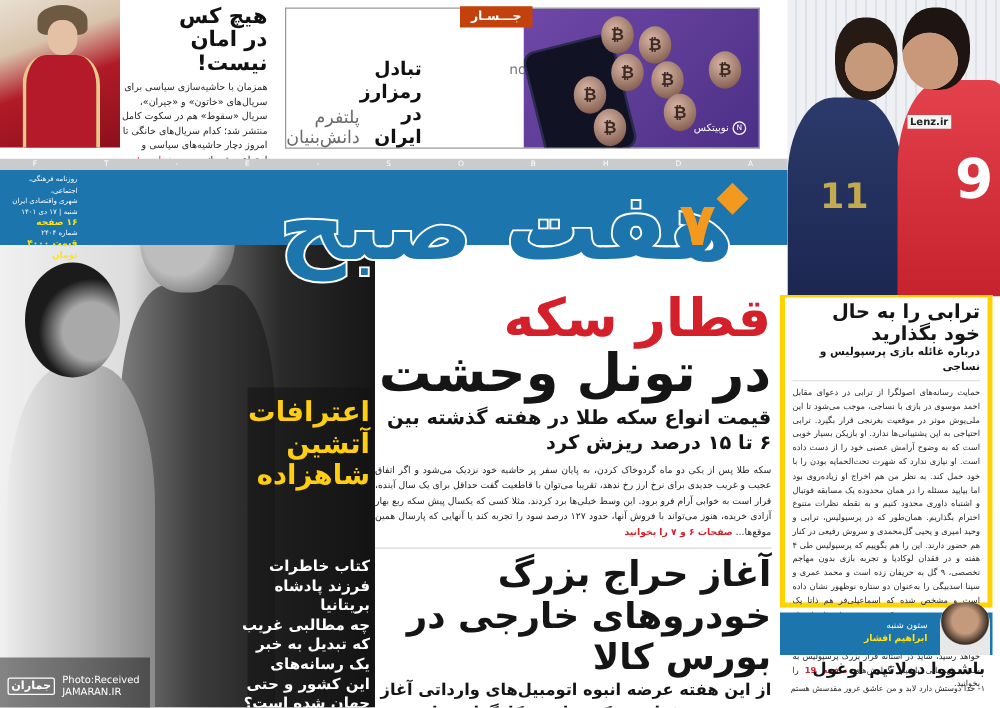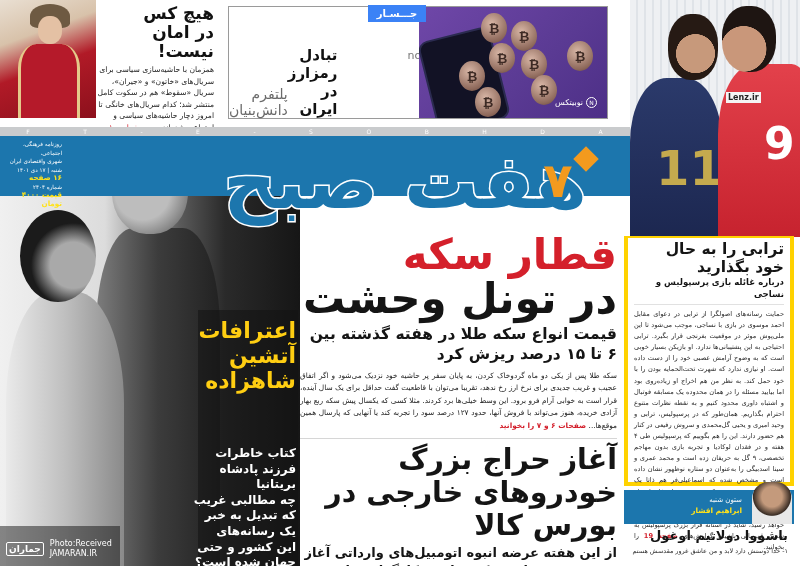--- a/index.html
+++ b/index.html
@@ -24,27 +24,27 @@
     .ad { position: absolute; left: 228px; top: 6px; width: 380px; height: 113px; border: 1px solid #9a9a9a; background: #fff; display: flex; direction: ltr; }
     .ad .ad-text { width: 190px; height: 100%; display: flex; flex-direction: row; align-items: flex-end; padding: 24px 14px 0 0; }
     .ad .ad-line1 { font-size: 14px; color: #6a6a6a; direction: rtl; }
     .ad .ad-line2 { font-size: 15px; color: #111; font-weight: 700; direction: rtl; margin-top: 6px; }
     .ad .ad-url { font-size: 11px; color: #777; margin-top: 18px; align-self: flex-start; margin-left: 70px; }
     .ad .ad-visual { flex: 1; background: linear-gradient(135deg, #6f47a8, #5a3a93 60%, #4d2f87); position: relative; overflow: hidden; }
     .ad .phone { position: absolute; left: 10px; top: 28px; width: 70px; height: 90px; border-radius: 8px; background: #121225; transform: rotate(-14deg); box-shadow: 0 0 0 2px #2b2b50; }
     .coin { position: absolute; width: 26px; height: 30px; border-radius: 50%; background: radial-gradient(circle at 40% 35%, #d8b6a6, #8f6a5c 70%, #5c3e35); color: #3d2a24; font-weight: 700; font-size: 13px; display: flex; align-items: center; justify-content: center; }
     .ad .brand { position: absolute; right: 10px; bottom: 10px; color: #fff; font-size: 8px; display: flex; align-items: center; gap: 3px; direction: rtl; }
     .ad .brand .logo { width: 11px; height: 11px; border-radius: 50%; border: 1.5px solid #fff; font-size: 6px; display: flex; align-items: center; justify-content: center; }
-    .ad-tag { position: absolute; left: 368px; top: 5px; width: 58px; height: 17px; background: #3b82f6; color: #fff; font-size: 10px; font-weight: 700; text-align: center; line-height: 17px; }
+    .ad-tag { position: absolute; left: 368px; top: 5px; width: 58px; height: 17px; background: #c2410c; color: #fff; font-size: 10px; font-weight: 700; text-align: center; line-height: 17px; }
 
     
     .sports-photo { position: absolute; left: 630px; top: 0; width: 170px; height: 237px; overflow: hidden;
       background: repeating-linear-gradient(90deg, #eef0f3 0 6px, #dfe3e8 6px 8px); }
     .sports-photo .player-blue { position: absolute; left: 0; top: 78px; width: 92px; height: 160px; background: linear-gradient(180deg, #2b3a6b, #1c2750); border-radius: 40% 40% 0 0; }
-    .sports-photo .player-blue .num { position: absolute; left: 26px; top: 62px; font-size: 48px; color: #c4aa4e; font-weight: 700; direction: ltr; }
+    .sports-photo .player-blue .num { position: absolute; left: 26px; top: 62px; font-size: 28px; color: #c4aa4e; font-weight: 700; direction: ltr; }
     .sports-photo .head-blue { position: absolute; left: 38px; top: 14px; width: 50px; height: 66px; border-radius: 45%; background: radial-gradient(circle at 55% 60%, #c7997b 40%, #261a14 41%); }
     .sports-photo .player-red { position: absolute; left: 88px; top: 64px; width: 92px; height: 176px; background: linear-gradient(180deg, #e3414b, #c6222e); border-radius: 40% 20% 0 0; }
     .sports-photo .player-red .num { position: absolute; left: 46px; top: 54px; font-size: 44px; color: #fff; font-weight: 700; direction: ltr; }
     .sports-photo .player-red .sponsor { position: absolute; left: 8px; top: 28px; font-size: 8px; color: #222; font-weight: 700; direction: ltr; background: #f4f4f4; padding: 1px 2px; }
     .sports-photo .head-red { position: absolute; left: 92px; top: 6px; width: 54px; height: 66px; border-radius: 45%; background: radial-gradient(circle at 40% 65%, #c9977a 42%, #1e1512 43%); }
 
     
     .latin-strip { position: absolute; left: 0; top: 127px; width: 630px; height: 9px; background: #c9cbcd; direction: ltr; display: flex; justify-content: space-around; align-items: center; font-size: 6px; color: #fff; letter-spacing: 1px; }
     .masthead { position: absolute; left: 0; top: 136px; width: 630px; height: 60px; background: #1c76ad; }
     .mast-info { position: absolute; left: 6px; top: 140px; width: 56px; text-align: right; color: #fff; font-size: 5.6px; line-height: 8.5px; }

